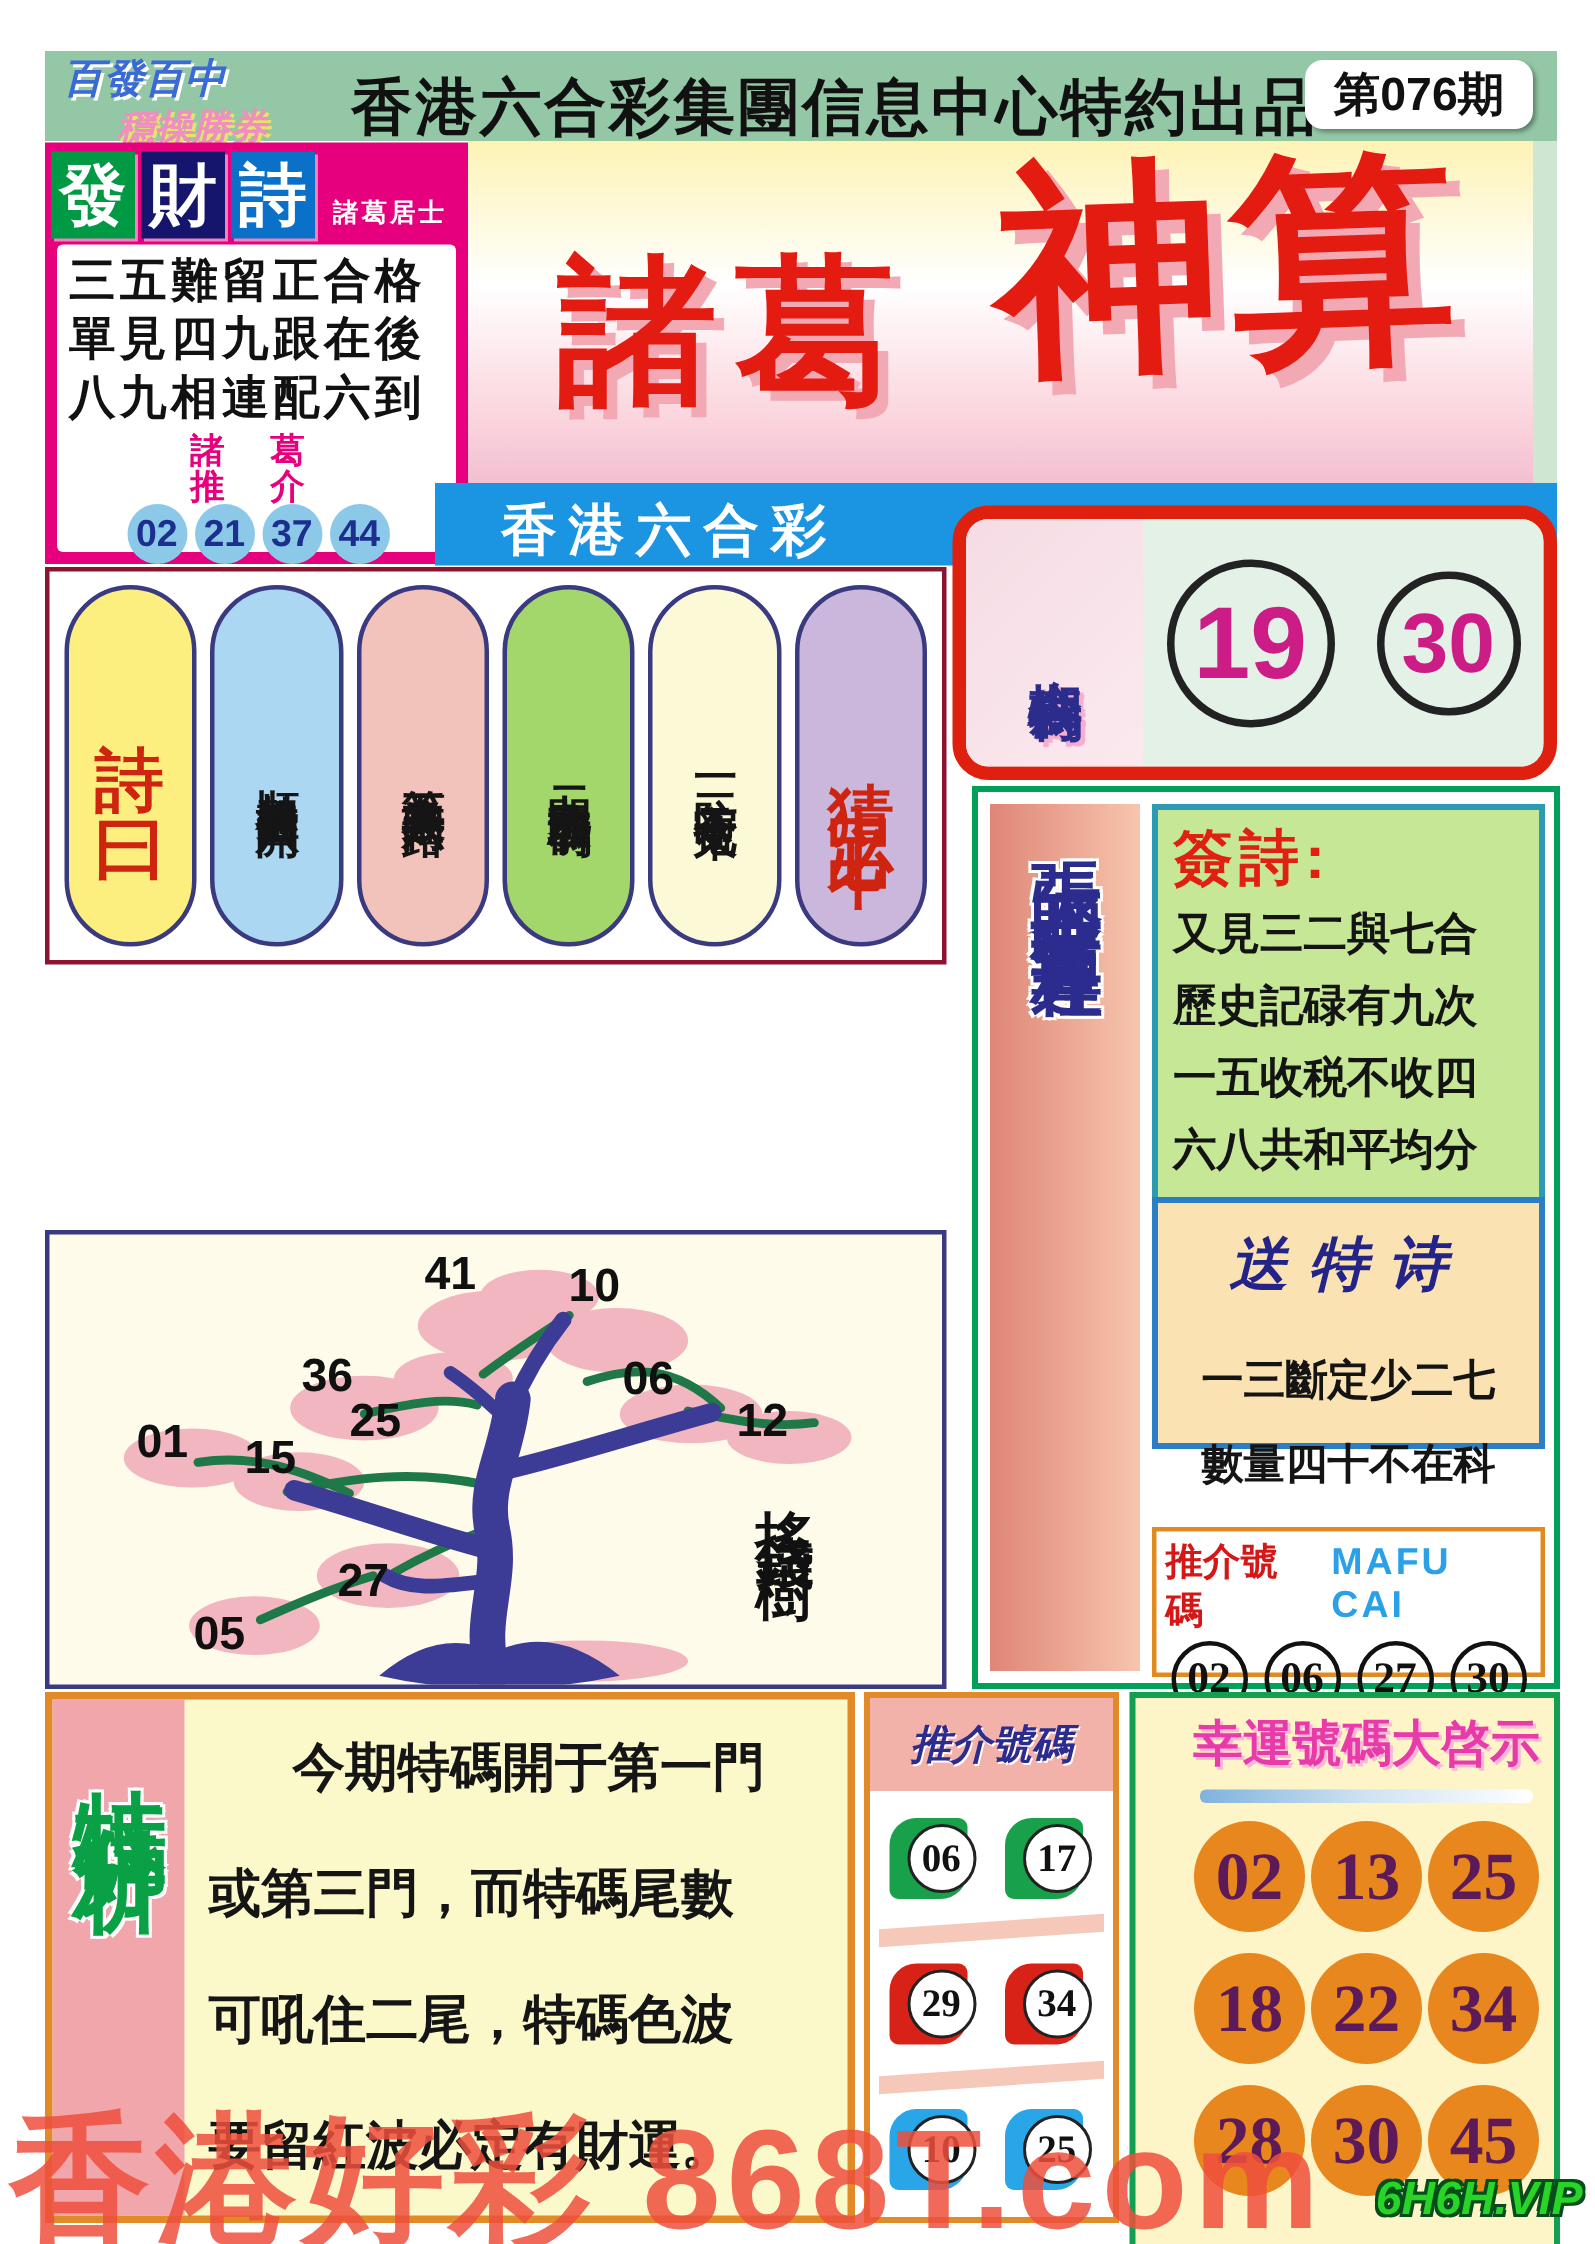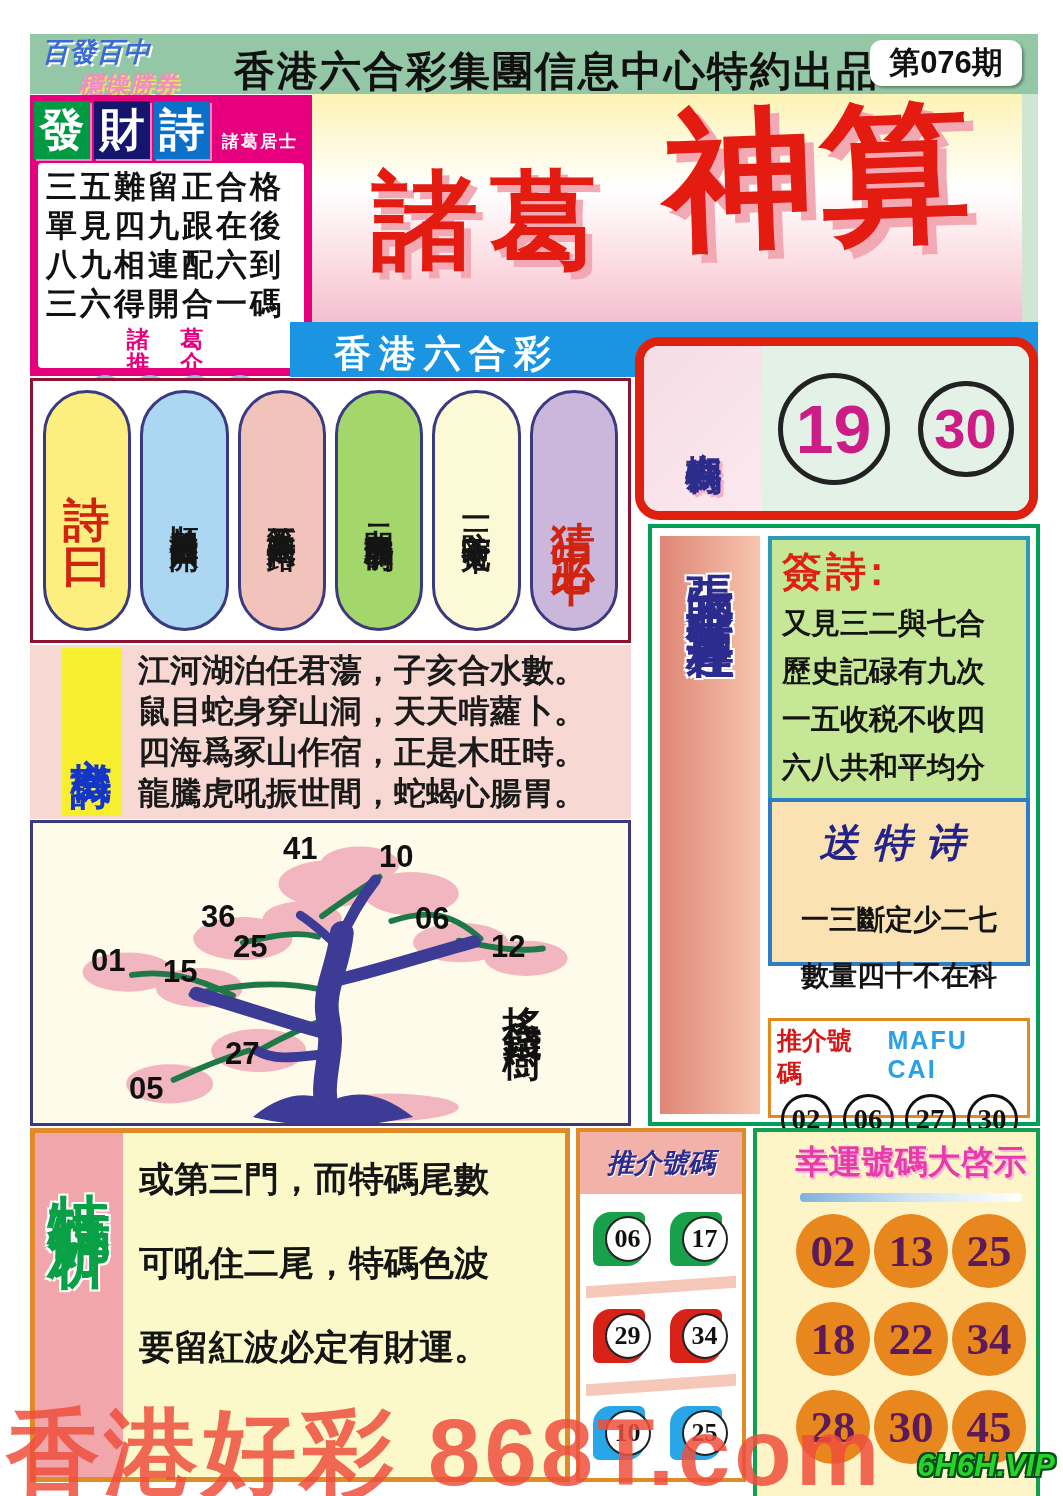--- a/index.html
+++ b/index.html
@@ -150,21 +150,20 @@
     <div class="fc-row">
       <div class="fc-char fc-c0">發</div>
       <div class="fc-char fc-c1">財</div>
       <div class="fc-char fc-c2">詩</div>
       <div class="fc-author">諸葛居士</div>
     </div>
     <div class="fc-panel">
       <div class="fc-line">三五難留正合格</div>
       <div class="fc-line">單見四九跟在後</div>
       <div class="fc-line">八九相連配六到</div>
-      <div class="fc-line">三六得開合一碼</div>
       <div class="fc-rec">
         <div class="fc-rec-label">
           <div>諸 葛</div>
           <div>推 介</div>
         </div>
         <div class="fc-balls">
           <div class="ball-blue">02</div>
           <div class="ball-blue">21</div>
           <div class="ball-blue">37</div>
           <div class="ball-blue">44</div>
@@ -207,31 +206,20 @@
         <span class="v">二九開虎取前碼</span>
       </div>
     <div class="pill p-body p-c3">
         <span class="v">一三防守合七來</span>
       </div>
     <div class="pill p-tail">
         <span class="v">猜中必中</span>
       </div>
   </div>
 
-  <div class="xuanji">
-    <div class="xj-strip">
-      <div class="xj-title v">玄機詩</div>
-    </div>
-    <div class="xj-lines">
-      <div class="xj-line">江河湖泊任君蕩，子亥合水數。</div>
-      <div class="xj-line">鼠目蛇身穿山洞，天天啃蘿卜。</div>
-      <div class="xj-line">四海爲冢山作宿，正是木旺時。</div>
-      <div class="xj-line">龍騰虎吼振世間，蛇蝎心腸胃。</div>
-    </div>
-  </div>
 
   <div class="treebox">
     <svg viewBox="0 0 601 306" preserveAspectRatio="none">
       <g fill="#f1b6bf">
         <ellipse cx="300" cy="62" rx="52" ry="24"></ellipse>
           <ellipse cx="382" cy="72" rx="48" ry="22"></ellipse>
         <ellipse cx="330" cy="42" rx="40" ry="18"></ellipse>
           <ellipse cx="212" cy="118" rx="50" ry="22"></ellipse>
         <ellipse cx="272" cy="98" rx="40" ry="18"></ellipse>
           <ellipse cx="432" cy="122" rx="48" ry="20"></ellipse>
@@ -305,20 +293,21 @@
         <div class="mf-ball">30</div>
       </div>
     </div>
   </div>
 
   <div class="tema">
     <div class="tm-strip">
       <div class="tm-title v">特碼分析</div>
     </div>
     <div class="tm-body">
+      <div class="tm-line tm-first">今期特碼開于第一門</div>
       <div class="tm-line">或第三門，而特碼尾數</div>
       <div class="tm-line">可吼住二尾，特碼色波</div>
       <div class="tm-line">要留紅波必定有財運。</div>
     </div>
   </div>
 
   <div class="tuijie">
     <div class="tj-head">
       <div class="tj-title">推介號碼</div>
     </div>

